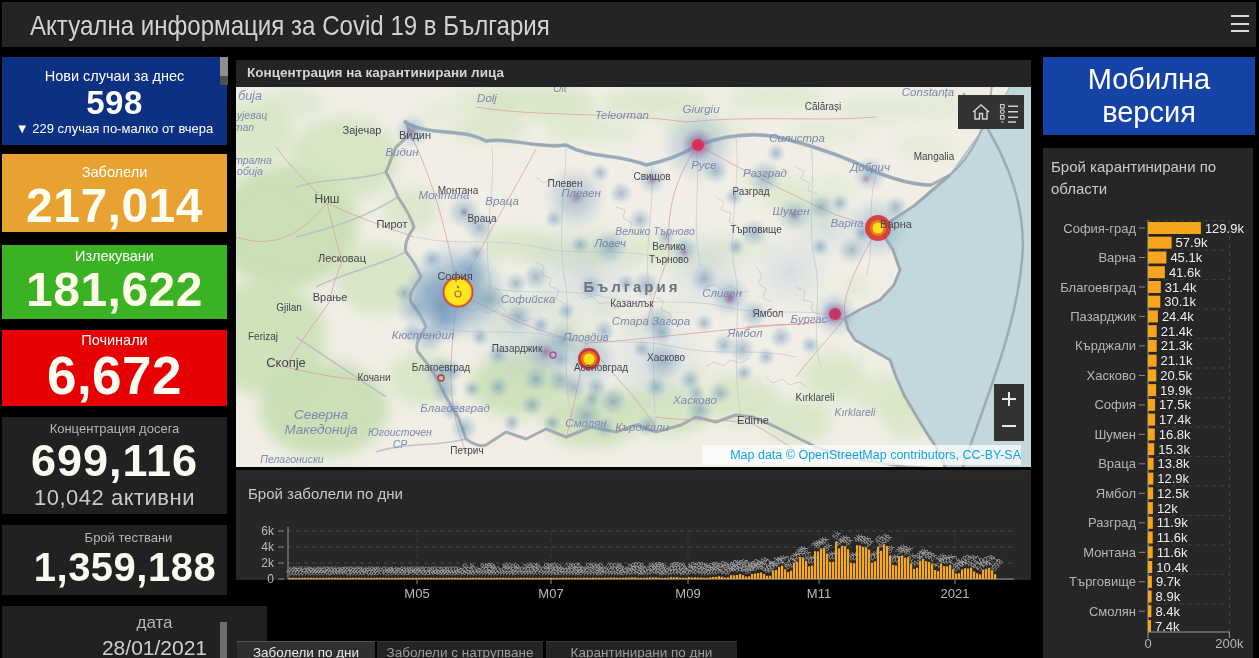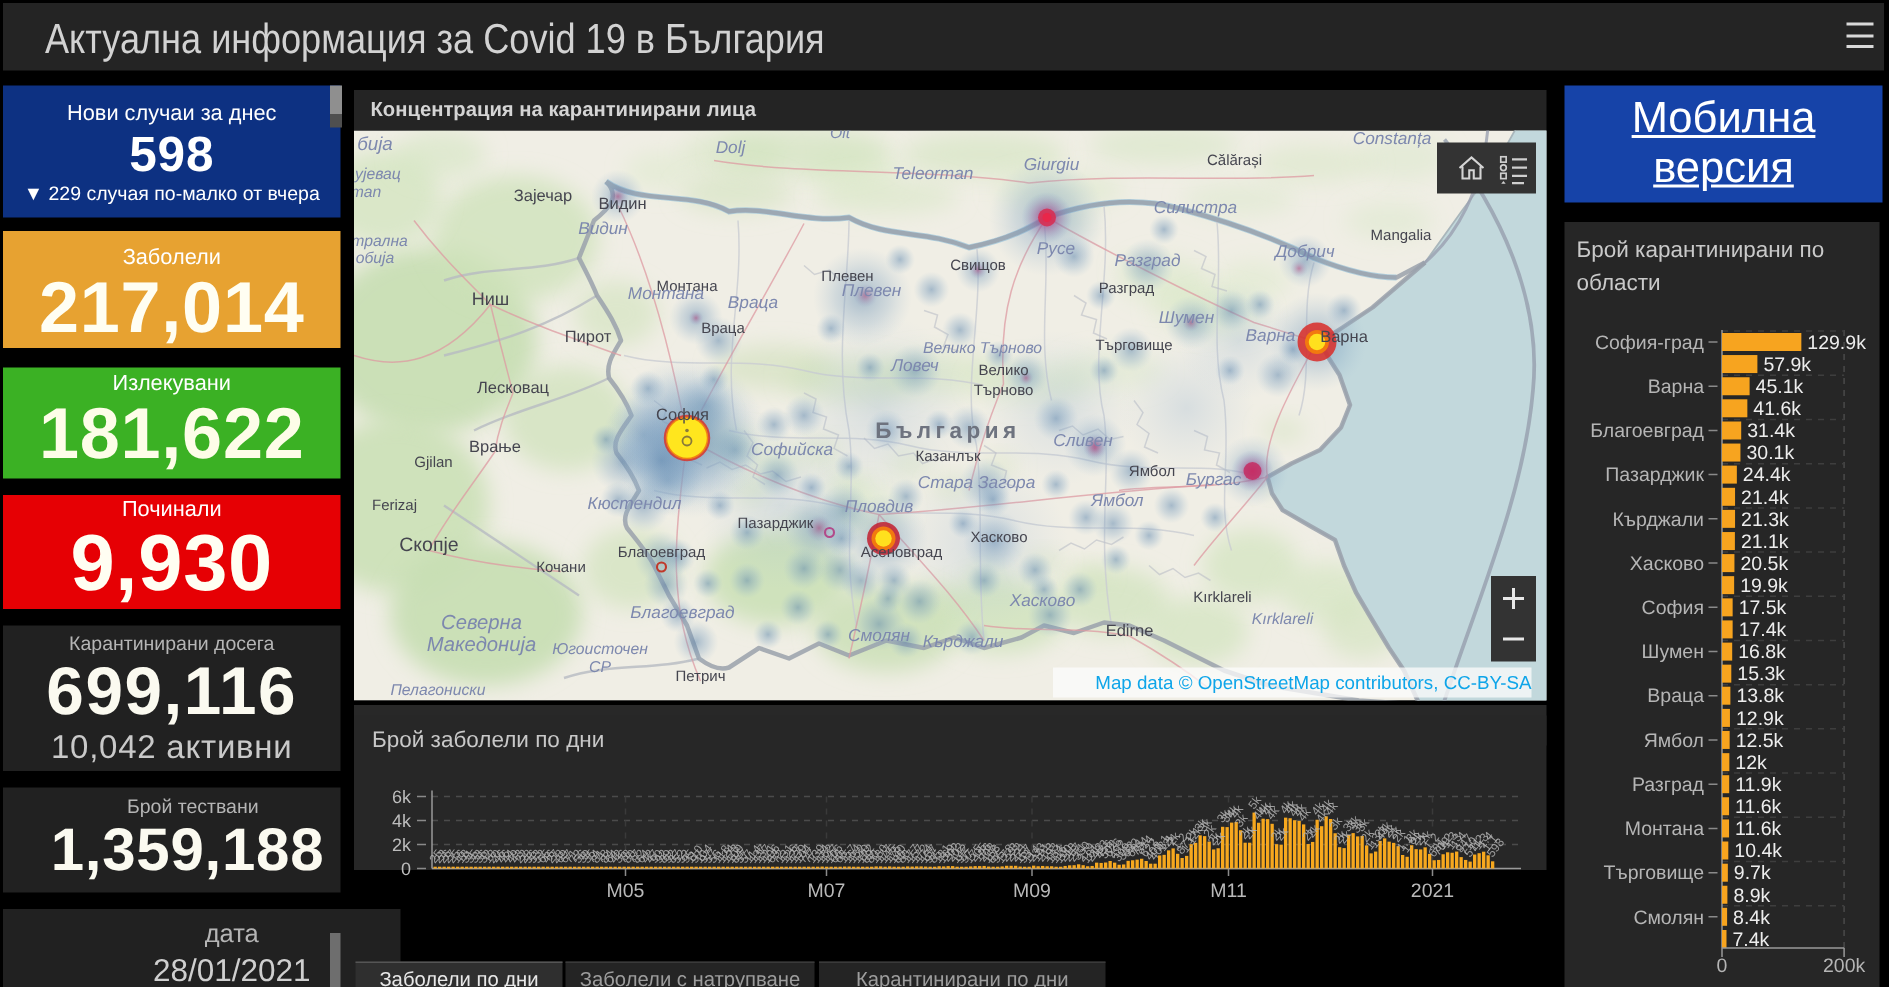--- a/index.html
+++ b/index.html
@@ -1,16 +1,16 @@
 <!DOCTYPE html>
 <html><head><meta charset="utf-8">
 <style>
   html,body { margin:0; padding:0; background:#000; width:1259px; height:658px; overflow:hidden;
     font-family:"Liberation Sans", sans-serif; }
-  .abs { position:absolute;text-decoration:underline; }
+  .abs { position:absolute; }
   .card { position:absolute; left:2px; width:225px; display:flex; flex-direction:column;
     align-items:center; justify-content:center; text-align:center; }
   .cn { font-weight:bold; letter-spacing:0.5px; }
 </style></head>
 <body>
 
 <div class="abs" style="left:2px;top:2px;width:1254px;height:45px;background:#242424;">
   <div style="position:absolute;left:28px;top:8px;font-size:28px;color:#d2d2d2;transform:scaleX(0.86);transform-origin:left center;white-space:nowrap;">Актуална информация за Covid 19 в България</div>
   <div style="position:absolute;right:7px;top:13px;width:18px;height:18px;">
     <div style="position:absolute;top:0;width:18px;height:2px;background:#d8d8d8;"></div>
@@ -27,24 +27,24 @@
 <div class="card" style="top:154px;height:78px;background:#e7a231;color:#fff;justify-content:flex-end;">
   <div style="font-size:14.5px;">Заболели</div>
   <div class="cn" style="font-size:48px;line-height:52px;color:#fffef2;">217,014</div>
 </div>
 <div class="card" style="top:245px;height:74px;background:#3bb124;color:#fff;">
   <div style="font-size:14.5px;">Излекувани</div>
   <div class="cn" style="font-size:48px;line-height:52px;color:#fdfde8;">181,622</div>
 </div>
 <div class="card" style="top:330px;height:76px;background:#e60004;color:#fff;">
   <div style="font-size:14.5px;">Починали</div>
-  <div class="cn" style="font-size:53px;line-height:56px;color:#fffef2;">9,930</div>
+  <div class="cn" style="font-size:53px;line-height:56px;color:#fffef2;">6,672</div>
 </div>
 <div class="card" style="top:417px;height:97px;background:#212121;">
-  <div style="color:#b5b5b5;font-size:13px;">Карантинирани досега</div>
+  <div style="color:#b5b5b5;font-size:13px;">Концентрация досега</div>
   <div class="cn" style="font-size:45px;line-height:49px;letter-spacing:1px;color:#fbfaf0;">699,116</div>
   <div style="font-size:22px;color:#c9c9c9;line-height:25px;letter-spacing:0.5px;">10,042 активни</div>
 </div>
 <div class="card" style="top:525px;height:70px;background:#212121;">
   <div style="color:#b5b5b5;font-size:13px;padding-left:28px;">Брой тествани</div>
   <div class="cn" style="font-size:40px;line-height:45px;color:#fbfaf0;margin-left:21px;">1,359,188</div>
 </div>
 <div class="card" style="top:606px;height:52px;background:#212121;justify-content:flex-start;padding-left:40px;">
   <div style="color:#b5b5b5;font-size:17px;margin-top:7px;">дата</div>
   <div style="font-size:21px;color:#cfcfcf;margin-top:3px;">28/01/2021</div>

